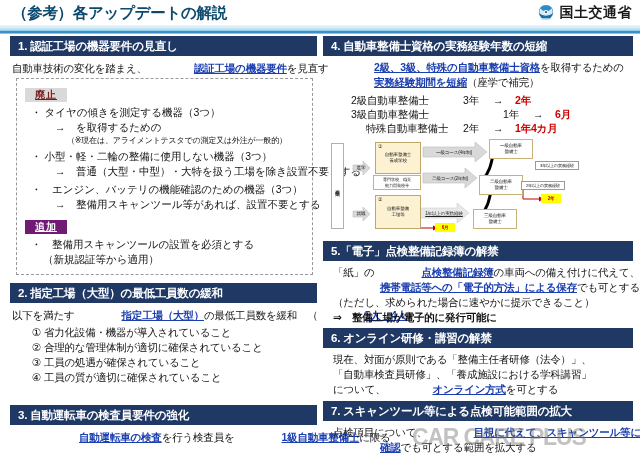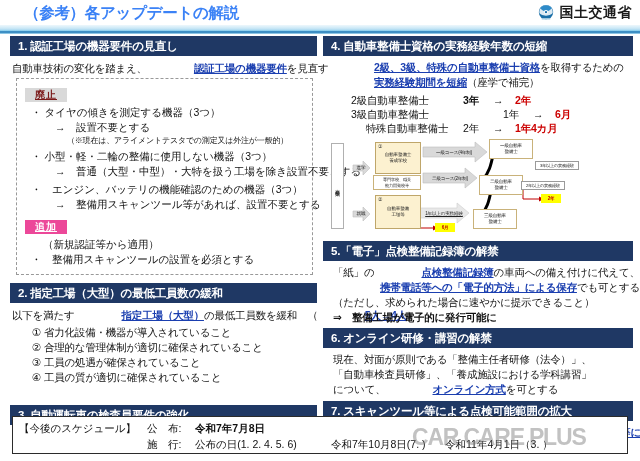--- a/index.html
+++ b/index.html
@@ -15,22 +15,22 @@
     background: #fff;
     overflow: hidden;
   }
 
   
   #header {
     position: absolute; left: 0; top: 0; width: 640px; height: 31px;
     background: #ffffff;
   }
   #doc-title {
-    position: absolute; left: 24px; top: 3px;
-    font-size: 15.5px; font-weight: bold; color: #3b82f6;
+    position: absolute; left: 12px; top: 3px;
+    font-size: 15.5px; font-weight: bold; color: #0c4a6e;
     letter-spacing: -0.3px;
     white-space: nowrap;
   }
   #ministry {
     position: absolute; right: 8px; top: 4px;
     display: flex; align-items: center; gap: 5px;
   }
   #ministry-name {
     font-size: 14px; font-weight: bold; color: #1b1b1b;
     letter-spacing: 0.5px; white-space: nowrap;
@@ -77,39 +77,39 @@
     font-size: 10.5px; color: #111; line-height: 14px;
     white-space: nowrap; letter-spacing: -0.2px;
   }
   .ln.sm  { font-size: 9px;  line-height: 12px; }
   .ln.xs  { font-size: 8px;  line-height: 11px; }
   .blue   { color: #1b3fb0; text-decoration: underline; font-weight: bold; padding-left: 47px; }
   .red    { color: #cc0000; font-weight: bold; }
   .ind1 { padding-left: 10px; }
   .ind2 { padding-left: 22px; }
   .ind3 { padding-left: 34px; }
-  .ind4 { padding-left: 46px; font-family: Liberation Mono, monospace; }
+  .ind4 { padding-left: 46px; }
 
   
   .dashed-box {
     border: 1px dashed #999;
     margin: 2px 4px 0 6px;
     padding: 5px 4px 7px 4px;
     position: relative;
   }
   .badge-row { margin: 0 0 3px 4px; }
   .badge {
     display: inline-block;
     font-size: 10px; font-weight: bold;
     padding: 0px 10px 1px 10px;
     letter-spacing: 1px;
     line-height: 13px;
   }
   .badge-haishi { background: #d9d9d9; color: #7b1a1a; text-decoration: underline; }
-  .badge-tsuika { background: #ec4899; color: #ffffff; text-decoration: underline; }
+  .badge-tsuika { background: #701a75; color: #ffffff; text-decoration: underline; }
   .bullet-line { font-size: 10.5px; line-height: 15px; color: #111; white-space: nowrap; }
 
   
   .circ-list .ln { line-height: 15px; }
 
   
   #sched {
     position: absolute; left: 12px; top: 416px;
     width: 616px; height: 38px;
     border: 1px solid #2b2b2b;
@@ -211,40 +211,40 @@
         <div class="ln" style="padding-left:2px;line-height:16px;">
           <span>自動車技術の変化を踏まえ、</span><span class="blue">認証工場の機器要件</span><span>を見直す</span>
         </div>
 
         <div class="dashed-box">
           <div class="badge-row">
             <span class="badge badge-haishi">廃止</span>
           </div>
           <div>
             <div class="bullet-line ind1">・ タイヤの傾きを測定する機器（3つ）</div>
-            <div class="bullet-line ind3">→　設置不要とする</div>
+            <div class="bullet-line ind3">→　を取得するための</div>
             <div class="ln xs ind4">（※現在は、アライメントテスタでの測定又は外注が一般的）</div>
           </div>
           <div style="height:3px"></div>
           <div>
             <div class="bullet-line ind1">・ 小型・軽・二輪の整備に使用しない機器（3つ）</div>
             <div class="bullet-line ind3">→　普通（大型・中型）・大特を扱う工場を除き設置不要とする</div>
           </div>
           <div style="height:3px"></div>
           <div>
             <div class="bullet-line ind1">・　エンジン、バッテリの機能確認のための機器（3つ）</div>
             <div class="bullet-line ind3">→　整備用スキャンツール等があれば、設置不要とする</div>
           </div>
           <div style="height:4px"></div>
           <div class="badge-row">
             <span class="badge badge-tsuika">追加</span>
           </div>
           <div>
+            <div class="bullet-line ind1">・　整備用スキャンツールの設置を必須とする</div>
             <div class="bullet-line ind2">（新規認証等から適用）</div>
-            <div class="bullet-line ind1">・　整備用スキャンツールの設置を必須とする</div>
           </div>
         </div>
       </div>
     </div>
 
     <div style="margin-top:8px;">
       <div class="sec-bar">2. 指定工場（大型）の最低工員数の緩和</div>
       <div class="sec-body">
         <div class="ln" style="padding-left:2px;line-height:16px;">
           <span>以下を満たす</span><span class="blue">指定工場（大型）</span><span>の最低工員数を緩和　（</span><span class="blue">5人→4人</span><span>）</span>
@@ -276,21 +276,21 @@
         <div class="ln" style="padding-left:4px;line-height:15px;">
           <span class="blue">2級、3級、特殊の自動車整備士資格</span><span>を取得するための</span>
         </div>
         <div class="ln" style="padding-left:4px;line-height:15px;">
           <span class="blue">実務経験期間を短縮</span><span>（座学で補完）</span>
         </div>
 
         <div style="margin-top:3px;padding-left:28px;">
           <div style="display:flex;align-items:baseline;line-height:15px;">
             <span class="ln" style="width:112px;display:inline-block;">2級自動車整備士</span>
-            <span class="ln" style="width:30px;display:inline-block;font-weight:bold;">3年</span>
+            <span class="ln" style="width:30px;display:inline-block;">3年</span>
             <span class="ln" style="width:22px;display:inline-block;">→</span>
             <span class="ln red">2年</span>
           </div>
           <div style="display:flex;align-items:baseline;line-height:15px;">
             <span class="ln" style="width:112px;display:inline-block;">3級自動車整備士</span>
             <span class="ln" style="width:30px;display:inline-block;margin-left:40px;">1年</span>
             <span class="ln" style="width:22px;display:inline-block;">→</span>
             <span class="ln red">6月</span>
           </div>
           <div style="display:flex;align-items:baseline;line-height:15px;">
@@ -424,25 +424,16 @@
         <div class="ln ind1" style="line-height:15px;">
           <span>点検項目について、</span><span class="blue">目視に代えて、スキャンツール等による</span>
         </div>
         <div class="ln ind1" style="line-height:15px;">
           <span class="blue">確認</span><span>でも可とする範囲を拡大する</span>
         </div>
       </div>
     </div>
   </div>
 
-  <div id="sched">
-    <div class="r" style="left:6px;top:5px;">【今後のスケジュール】</div>
-    <div class="r" style="left:134px;top:5px;">公　布:</div>
-    <div class="r" style="left:182px;top:5px;font-weight:bold;">令和7年7月8日</div>
-    <div class="r" style="left:134px;top:21px;">施　行:</div>
-    <div class="r" style="left:182px;top:21px;">公布の日(1. 2. 4. 5. 6)</div>
-    <div class="r" style="left:318px;top:21px;">令和7年10月8日(7. )</div>
-    <div class="r" style="left:432px;top:21px;">令和11年4月1日（3. ）</div>
-  </div>
 
   <div id="watermark">CAR CARE PLUS</div>
 
 </div>
 
 </body></html>

